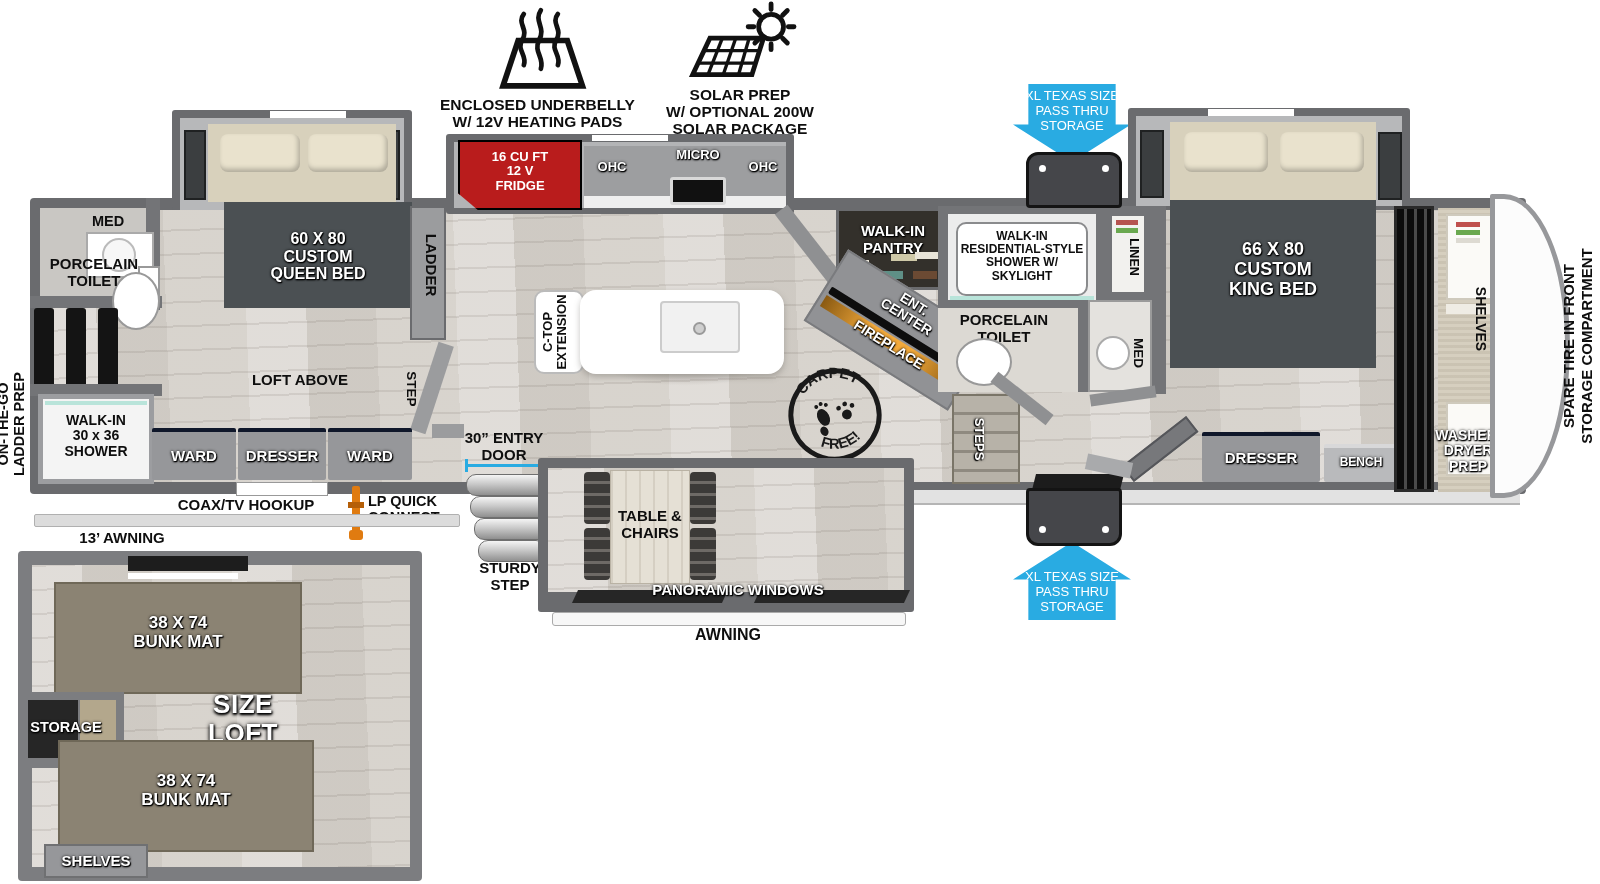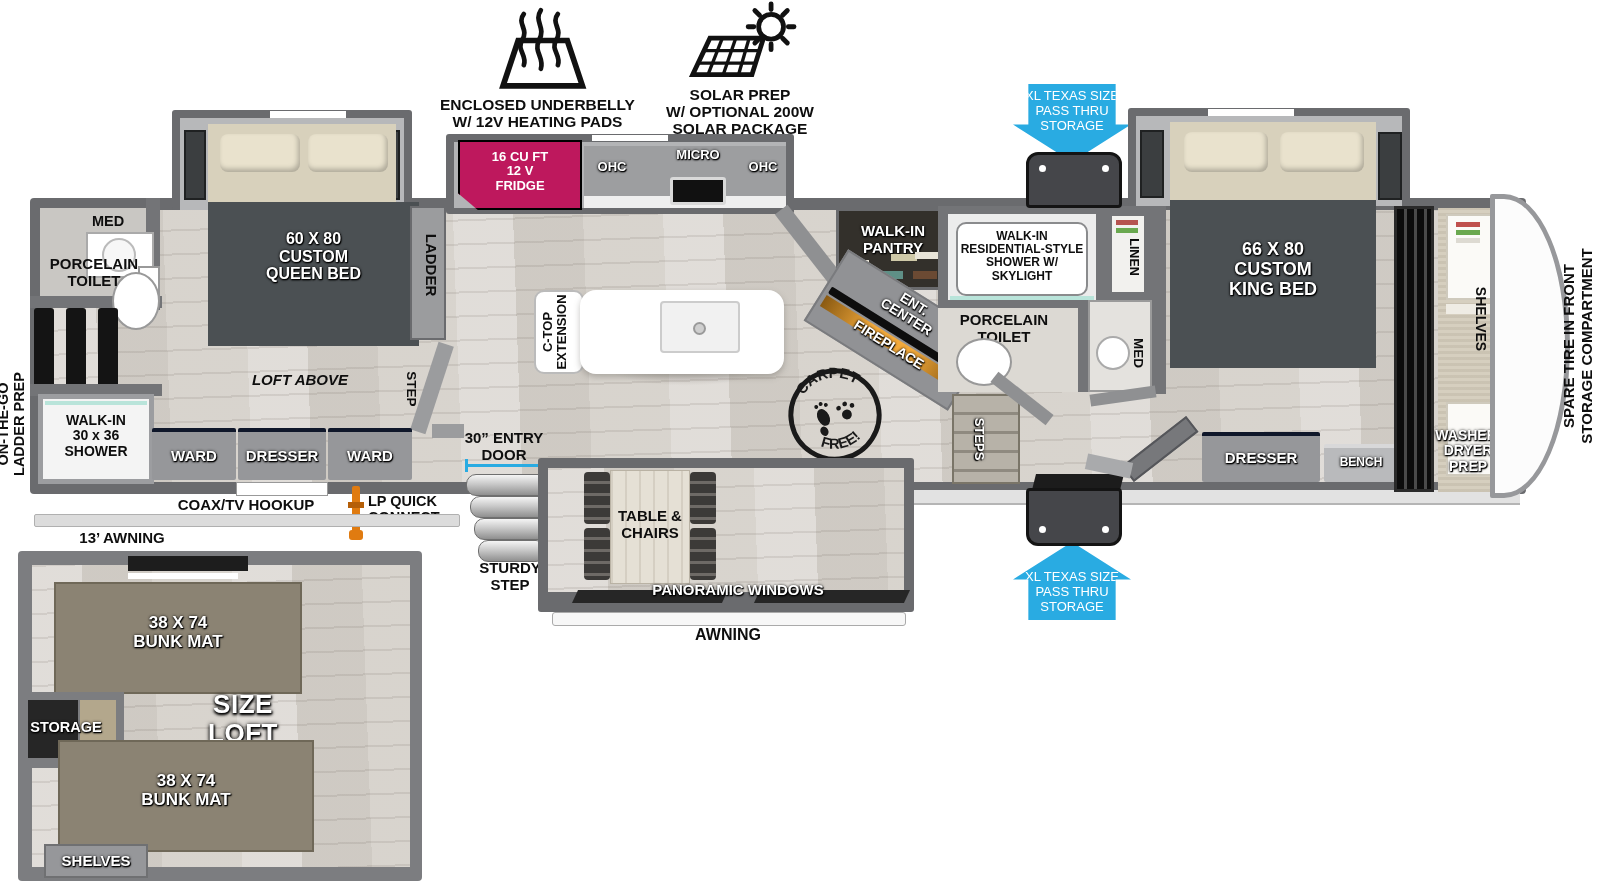--- a/index.html
+++ b/index.html
@@ -110,44 +110,44 @@
 LADDER PREP</div>
 
   <div class="abs slidewall" style="left:172px;top:110px;width:240px;height:100px;"></div>
   <div class="abs slidefloor" style="left:180px;top:118px;width:224px;height:92px;"></div>
   <div class="abs" style="left:270px;top:111px;width:76px;height:7px;background:#fff;"></div>
   <div class="abs winDark" style="left:184px;top:130px;width:22px;height:70px;"></div>
   <div class="abs winDark" style="left:378px;top:130px;width:22px;height:70px;"></div>
   <div class="abs" style="left:208px;top:124px;width:188px;height:78px;background:#d8d1bc;"></div>
   <div class="abs" style="left:220px;top:134px;width:80px;height:38px;background:#e9e2cd;border-radius:8px;box-shadow:inset -2px -3px 5px rgba(0,0,0,.25);"></div>
   <div class="abs" style="left:308px;top:134px;width:80px;height:38px;background:#e9e2cd;border-radius:8px;box-shadow:inset -2px -3px 5px rgba(0,0,0,.25);"></div>
-  <div class="abs" style="left:208px;top:202px;width:188px;height:144px;background:#4b5053;padding-left:23px;">
+  <div class="abs" style="left:224px;top:202px;width:188px;height:106px;background:#4b5053;">
     <div class="wlbl" style="left:0;right:0;top:28px;font-size:16px;">60 X  80
 CUSTOM
 QUEEN BED</div>
   </div>
-  <div class="lbl" style="left:238px;top:372px;width:124px;font-style:italic;">LOFT ABOVE</div>
+  <div class="lbl" style="left:238px;top:372px;width:124px;">LOFT ABOVE</div>
   <div class="abs" style="left:410px;top:206px;width:36px;height:134px;background:#9b9c9e;border:2px solid #6a6b6e;box-sizing:border-box;"></div>
   <div class="lbl rotCW" style="left:393px;top:254px;width:70px;height:22px;">LADDER</div>
   <div class="abs" style="left:424px;top:342px;width:16px;height:92px;background:#9b9c9e;transform:rotate(18deg);"></div>
   <div class="abs" style="left:432px;top:424px;width:32px;height:14px;background:#9b9c9e;"></div>
   <div class="lbl rotCW" style="left:377px;top:378px;width:60px;height:22px;font-size:13.5px;">STEP</div>
   <div class="abs cab" style="left:152px;top:428px;width:84px;height:52px;">
     <div class="wlbl" style="left:0;right:0;top:16px;">WARD</div>
   </div>
   <div class="abs cab" style="left:238px;top:428px;width:88px;height:52px;">
     <div class="wlbl" style="left:0;right:0;top:16px;">DRESSER</div>
   </div>
   <div class="abs cab" style="left:328px;top:428px;width:84px;height:52px;">
     <div class="wlbl" style="left:0;right:0;top:16px;">WARD</div>
   </div>
 
   <div class="abs slidewall" style="left:446px;top:134px;width:348px;height:80px;"></div>
   <div class="abs" style="left:454px;top:142px;width:332px;height:66px;background:#b3b4b6;"></div>
-  <div class="abs" style="left:458px;top:140px;width:124px;height:70px;background:#be185d;border:2px solid #000;box-sizing:border-box;
+  <div class="abs" style="left:458px;top:140px;width:124px;height:70px;background:#b91c1c;border:2px solid #000;box-sizing:border-box;
               clip-path:polygon(0 0,100% 0,100% 100%,16% 100%,0 76%);">
     <div class="wlbl" style="left:0;right:0;top:8px;font-size:13px;text-shadow:none;">16 CU FT
 12 V
 FRIDGE</div>
   </div>
   <div class="abs" style="left:584px;top:146px;width:202px;height:62px;background:#9d9ea0;">
     <div style="position:absolute;left:0;right:0;bottom:0;height:12px;background:#efefef;"></div>
   </div>
   <div class="abs" style="left:592px;top:135px;width:76px;height:6px;background:#fff;"></div>
   <div class="wlbl" style="left:588px;top:160px;width:48px;font-size:13px;">OHC</div>

